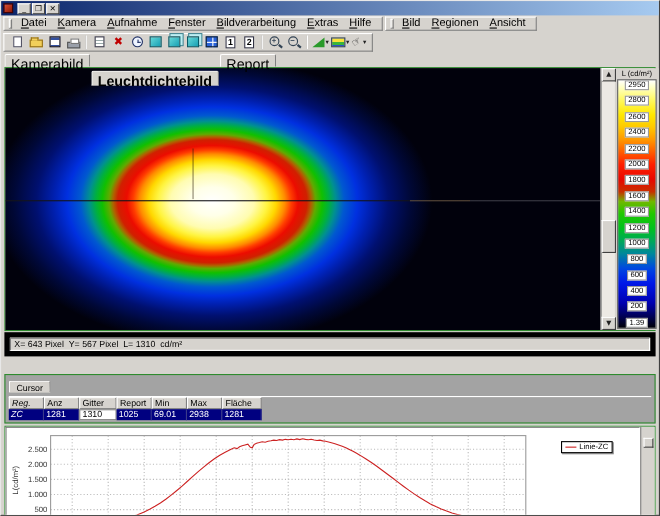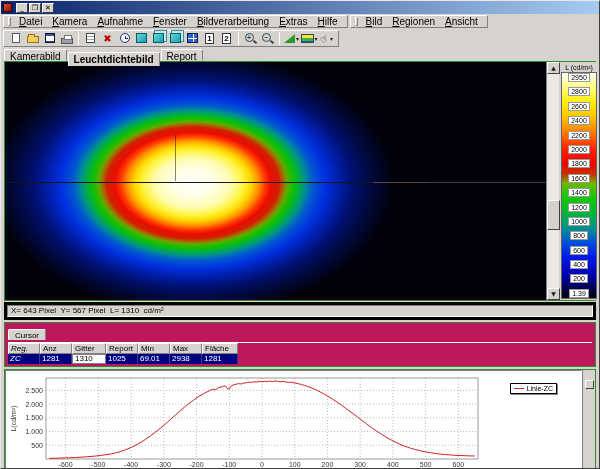--- a/index.html
+++ b/index.html
@@ -53,23 +53,23 @@
     font:bold 8px/10px "Liberation Sans",sans-serif;color:#000;text-align:center;padding:0 1px;}
   .ic-zoom{width:9px;height:9px;border:1px solid #345;border-radius:50%;position:relative;
     font:bold 7px/8px "Liberation Sans",sans-serif;color:#345;text-align:center;margin:0 3px 2px 0;}
   .ic-zoom::after{content:"";position:absolute;width:4px;height:2px;background:#345;right:-4px;bottom:-2px;transform:rotate(40deg);}
   .ic-line{width:0;height:0;border-left:11px solid transparent;border-bottom:9px solid #2a9a2a;}
   .ic-palette{width:13px;height:9px;border:1px solid #345;
     background:linear-gradient(#f8e23a 0 3px,#3ab53a 3px 6px,#2a52c8 6px);}
   .ic-hand{font:10px/11px "DejaVu Sans",sans-serif;color:#333;transform:rotate(-35deg);}
   
   .tabbar{height:14px;display:flex;align-items:flex-end;padding:0 3px;position:relative;z-index:2;}
-  .tab{font-size:10px;padding:1px 5px 0;background:#d6d3ce;margin-right:1px;height:12px;
+  .tab{font-size:13px;padding:1px 5px 0;background:#d6d3ce;margin-right:1px;height:12px;
     border:1px solid;border-color:#fff #808080 #d6d3ce #fff;border-radius:2px 2px 0 0;color:#000;}
-  .tab.active{font-weight:bold;height:14px;position:relative;top:5px;z-index:3;}
+  .tab.active{font-weight:bold;height:14px;position:relative;top:17px;z-index:3;}
   
   .viewwrap{margin:0 3px;border:1px solid #2e8b2e;background:#d6d3ce;position:relative;z-index:1;}
   .viewarea{display:flex;height:238px;}
   .image-view{position:relative;width:541px;height:238px;background:#01010c;overflow:hidden;flex:none;}
   .blob{position:absolute;inset:0;
     background:radial-gradient(ellipse 200px 130px at 188px 121px,
       #ffffff 0%,#ffffe8 10%,#fffcb0 19%,#fff440 25%,#ffd800 29%,#ff8c00 33%,
       #ff3c00 36%,#ec0c00 39%,#d02000 43%,#b06000 45%,#60aa00 47%,#10c000 50%,
       #00b040 53%,#009090 56%,#0058d0 60%,#0030e0 66%,#0020b0 72%,#001070 80%,
       #000838 90%,#01010c 100%);}
@@ -90,25 +90,25 @@
   .cb-title{font-size:7px;text-align:center;height:9px;line-height:9px;color:#000;white-space:nowrap;}
   .cb-bar{flex:1;border:1px solid #666;position:relative;display:flex;flex-direction:column;
     justify-content:space-between;align-items:center;padding:0;
     background:linear-gradient(to top,
       #000006 0%,#00004a 4%,#0000b0 10%,#0018e8 18%,#0048e0 24%,#00889a 30%,
       #00a85a 35%,#00c020 40%,#20c800 46%,#70b800 51%,#c83000 55%,#e80800 60%,
       #ff2000 66%,#ff5c00 71%,#ff9800 76%,#ffc800 81%,#ffe800 86%,#fff860 92%,
       #ffffc0 97%,#ffffff 100%);}
   .cb-label{background:#fff;border:1px solid #999;font-size:7px;line-height:7px;padding:0 2px;color:#000;}
   
-  .statuswrap{margin:1px 3px 0;border:3px solid #000000;}
+  .statuswrap{margin:1px 3px 0;border:5px solid #000000;}
   .statusbar{height:12px;background:#d6d3ce;border:1px solid;border-color:#808080 #fff #fff #808080;
     font-size:8px;line-height:10px;padding:0 3px;color:#000;white-space:pre;}
   
-  .cursorwrap{margin:2px 3px 0;border:1px solid #2e8b2e;background:#be185d;padding:1px 1px 2px;}
+  .cursorwrap{margin:16px 3px 0;border:1px solid #2e8b2e;background:#a3a3a3;padding:1px 1px 2px;}
   .ctab{display:inline-block;font-size:8px;padding:0 6px;height:11px;line-height:11px;background:#d6d3ce;
     border:1px solid;border-color:#fff #808080 #d6d3ce #fff;border-radius:2px 2px 0 0;margin-left:2px;}
   .ctable{display:flex;flex-direction:column;margin:0 2px;border-top:1px solid #fff;}
   .trow{display:flex;}
   .hcell{background:#d6d3ce;border:1px solid;border-color:#fff #808080 #808080 #fff;
     font-size:8px;line-height:9px;padding:0 2px;color:#000;}
   .dcell{background:#000080;color:#fff;font-size:8px;line-height:10px;padding:0 2px;
     border-right:1px solid #3a3a8a;}
   .dcell.white{background:#fff;color:#000;border:1px solid #808080;line-height:8px;}
   .c0{width:32px;font-style:italic;} .c1{width:32px;} .c2{width:34px;} .c3{width:32px;} .c4{width:32px;} .c5{width:32px;} .c6{width:36px;}

